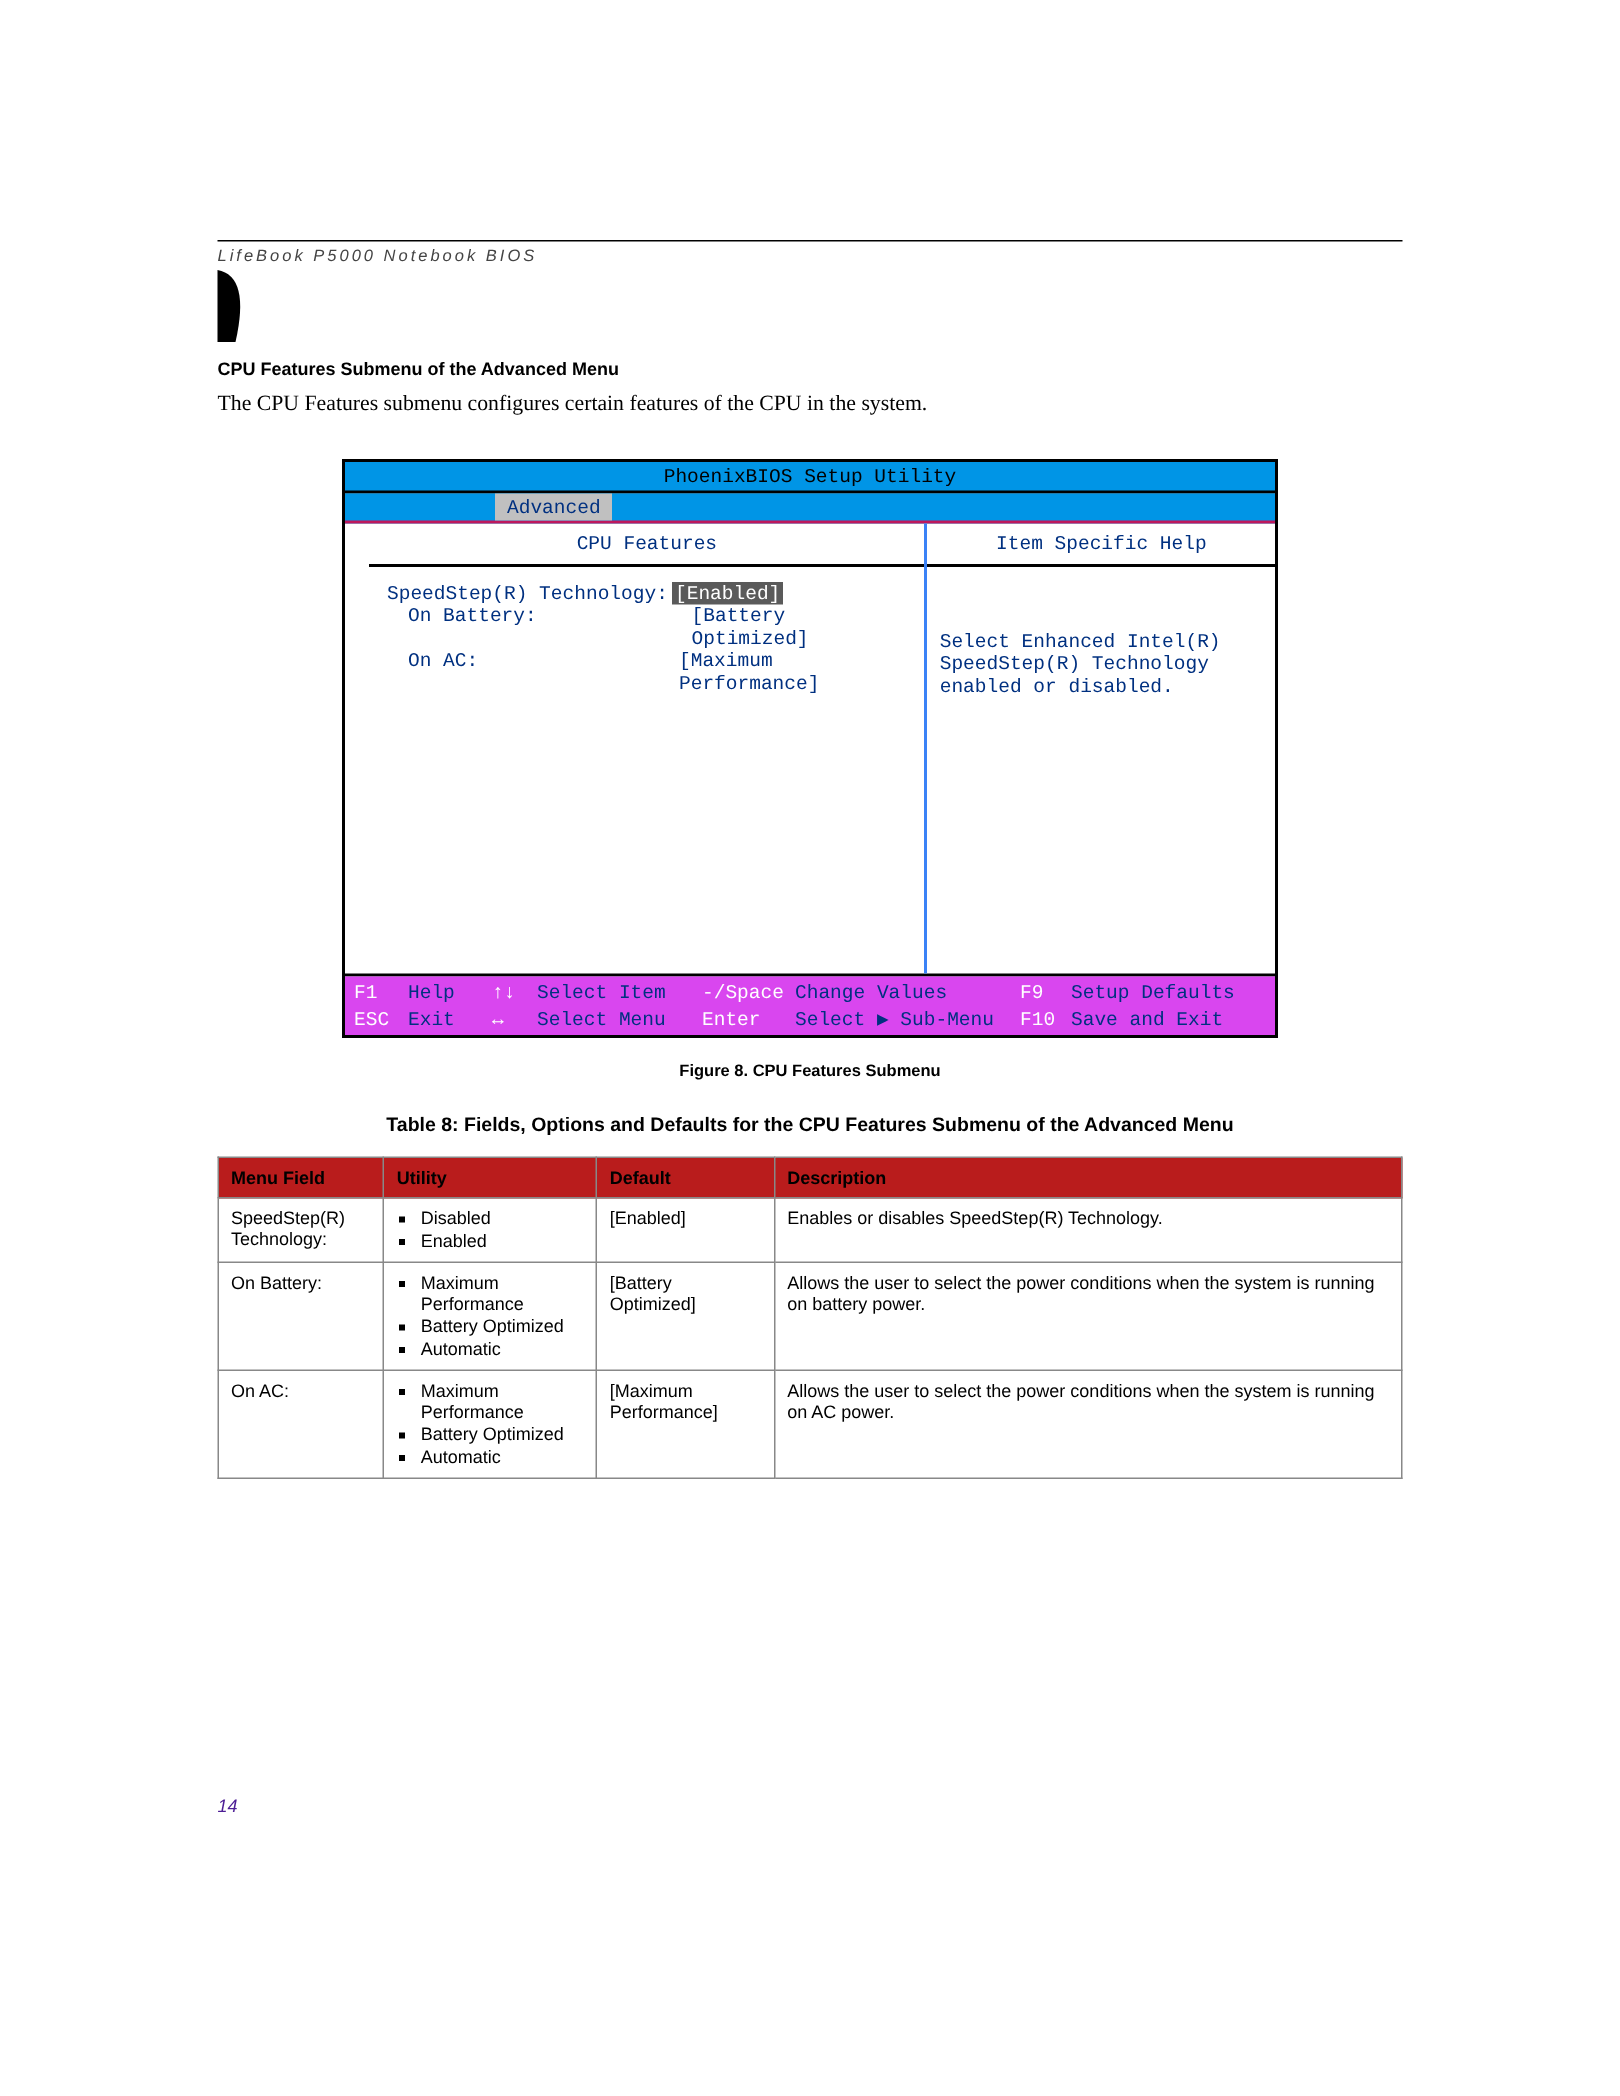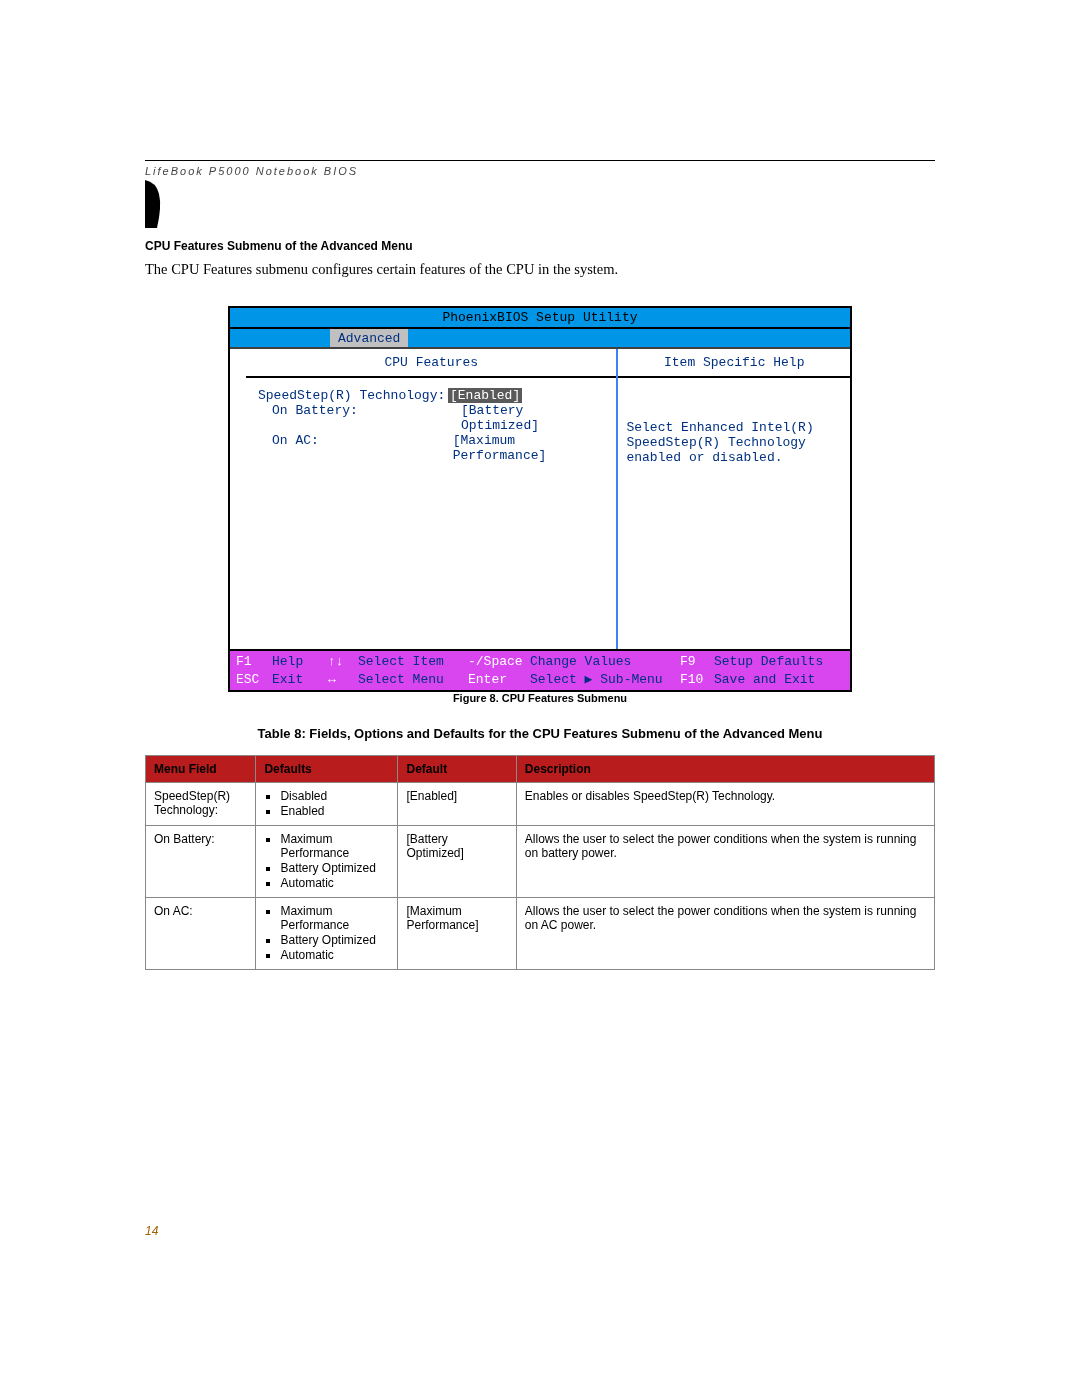--- a/index.html
+++ b/index.html
@@ -57,21 +57,21 @@
     background: #0095e6;
     color: #000;
     text-align: center;
     padding: 2px 16px;
     border-bottom: 2px solid #000;
     font-weight: normal;
   }
   .bios-tabs {
     background: #0095e6;
     display: flex;
-    border-bottom: 2px solid #404040;
+    border-bottom: 2px solid #be185d;
     height: 18px;
     align-items: stretch;
   }
   .bios-tab-spacer { width: 100px; }
   .bios-tab {
     background: #c0c0c0;
     color: #003080;
     padding: 0 8px;
     display: flex;
     align-items: center;
@@ -127,20 +127,21 @@
   .bf-k2 { width: 30px; color: #fff; }
   .bf-a2 { width: 110px; }
   .bf-k3 { width: 62px; color: #fff; }
   .bf-a3 { width: 150px; }
   .bf-k4 { width: 34px; color: #fff; }
   .bf-a4 { }
   .caption {
     text-align: center;
     font-size: 11px;
     font-weight: bold;
+    margin-top: 16px;
   }
   .tbl-title {
     text-align: center;
     font-size: 13px;
     font-weight: bold;
     margin-top: 22px;
   }
   table.opts {
     width: 100%;
     border-collapse: collapse;
@@ -163,24 +164,24 @@
   .col-de { width: 53%; }
   ul.optlist {
     margin: 0;
     padding: 0 0 0 16px;
     list-style: square;
   }
   ul.optlist li { margin: 0 0 1px 0; }
   .page-num {
     position: absolute;
     left: 145px;
-    top: 1224px;
+    top: 1197px;
     font-size: 12px;
     font-style: italic;
-    color: #a16207;
+    color: #4c1d95;
   }
 </style>
 </head>
 <body>
 
 <div class="page">
   <div class="running-head-line"></div>
   <div class="running-head">LifeBook P5000 Notebook BIOS</div>
 
   <div class="h1">CPU Features Submenu of the Advanced Menu</div>
@@ -239,21 +240,21 @@
     </div>
   </div>
 
   <div class="caption">Figure 8.  CPU Features Submenu</div>
   <div class="tbl-title">Table 8: Fields, Options and Defaults for the CPU Features Submenu of the Advanced Menu</div>
 
   <table class="opts">
     <thead>
       <tr>
         <th class="col-mf">Menu Field</th>
-        <th class="col-op">Defaults</th>
+        <th class="col-op">Utility</th>
         <th class="col-df">Default</th>
         <th class="col-de">Description</th>
       </tr>
     </thead>
     <tbody id="opts-body">
         <tr>
           <td>SpeedStep(R) Technology:</td>
           <td>
             <ul class="optlist">
               <li>Disabled</li>

